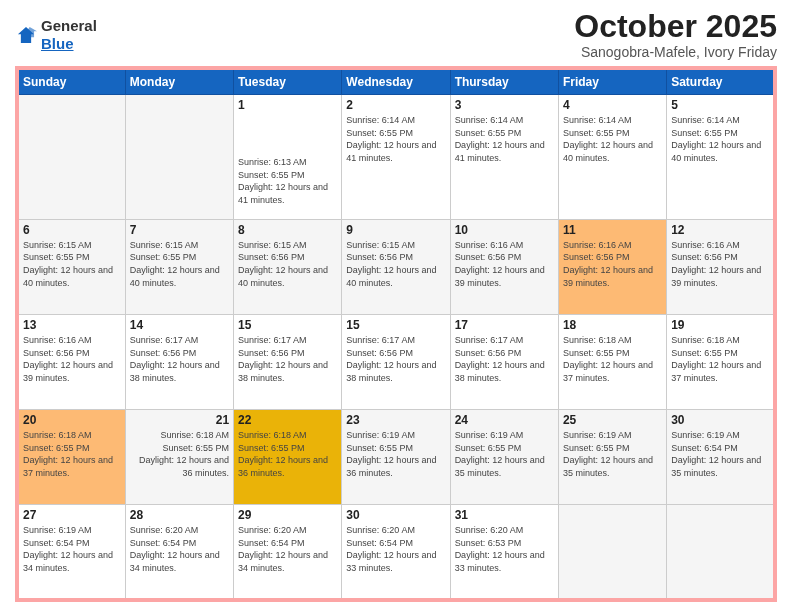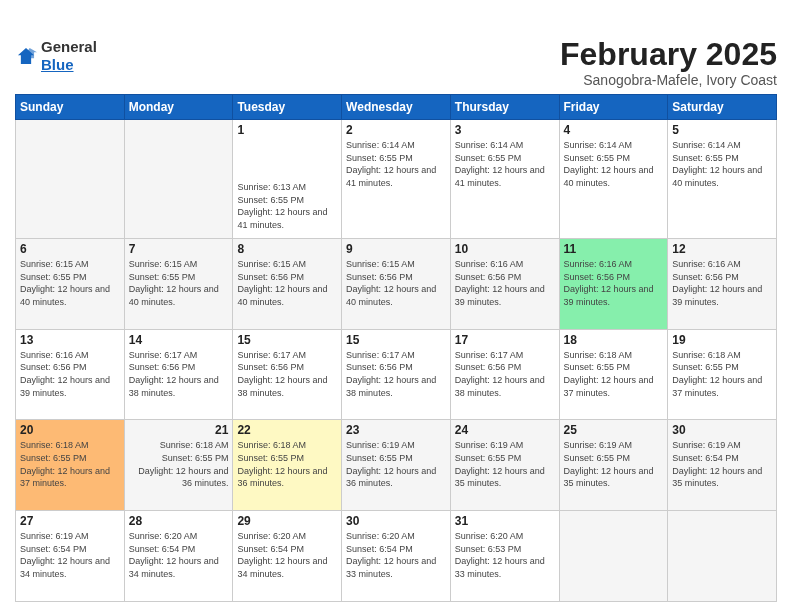--- a/index.html
+++ b/index.html
@@ -13,23 +13,22 @@
     .page {
       width: 792px;
       height: 612px;
       padding: 10px 15px;
       display: flex;
       flex-direction: column;
     }
     .header {
       display: flex;
       justify-content: space-between;
-      align-items: flex-start;
+      align-items: center;
       margin-bottom: 6px;
-      margin-top: 28px;
     }
     .logo {
       display: flex;
       align-items: center;
       gap: 4px;
     }
     .logo-icon {
       width: 22px;
       height: 22px;
     }
@@ -42,21 +41,21 @@
       color: #222;
       line-height: 1;
     }
     .title-location {
       font-size: 14px;
       color: #555;
       margin-top: 2px;
     }
     .calendar {
       flex: 1;
-      border: 1px solid #fca5a5;
+      border: 4px solid #fca5a5;
       border-collapse: collapse;
       width: 100%;
       table-layout: fixed;
     }
     .calendar th {
       background: #1565c0;
       color: #fff;
       font-size: 12px;
       font-weight: bold;
       padding: 5px 4px;
@@ -99,22 +98,22 @@
         <polygon points="20,4 30,10 26,10 26,18 20,18 20,10 16,10" fill="#1565c0" opacity="0.6"></polygon>
       </svg>
       <div>
         <div>
           <span style="color:#333;font-size:15px;font-weight:bold;">General</span><br>
           <span style="color:#1565c0;font-size:15px;font-weight:bold;text-decoration:underline;">Blue</span>
         </div>
       </div>
     </div>
     <div class="title-block">
-      <div class="title-month">February 2025</div>
-      <div class="title-location">Sanogobra-Mafele, Ivory Coast</div>
+      <div class="title-month">October 2025</div>
+      <div class="title-location">Sanogobra-Mafele, Ivory Friday</div>
     </div>
   </div>
 
   <table class="calendar">
     <thead>
       <tr>
         <th>Sunday</th>
         <th>Monday</th>
         <th>Tuesday</th>
         <th>Wednesday</th>
@@ -182,21 +181,21 @@
             <div class="day-info" style="white-space: pre-line;">Sunrise: 6:15 AM
 Sunset: 6:56 PM
 Daylight: 12 hours and 40 minutes.</div>
           </td>
           <td style="background: rgb(245, 245, 245);">
             <span class="day-number">10</span>
             <div class="day-info" style="white-space: pre-line;">Sunrise: 6:16 AM
 Sunset: 6:56 PM
 Daylight: 12 hours and 39 minutes.</div>
           </td>
-          <td style="background: #86efac;">
+          <td style="background: #fdba74;">
             <span class="day-number">11</span>
             <div class="day-info" style="white-space: pre-line;">Sunrise: 6:16 AM
 Sunset: 6:56 PM
 Daylight: 12 hours and 39 minutes.</div>
           </td>
           <td style="background: rgb(245, 245, 245);">
             <span class="day-number">12</span>
             <div class="day-info" style="white-space: pre-line;">Sunrise: 6:16 AM
 Sunset: 6:56 PM
 Daylight: 12 hours and 39 minutes.</div>
@@ -252,21 +251,21 @@
             <div class="day-info" style="white-space: pre-line;">Sunrise: 6:18 AM
 Sunset: 6:55 PM
 Daylight: 12 hours and 37 minutes.</div>
           </td>
           <td style="background: rgb(245, 245, 245); text-align: right;">
             <span class="day-number">21</span>
             <div class="day-info" style="white-space: pre-line;">Sunrise: 6:18 AM
 Sunset: 6:55 PM
 Daylight: 12 hours and 36 minutes.</div>
           </td>
-          <td style="background: #fef9c3;">
+          <td style="background: #eab308;">
             <span class="day-number">22</span>
             <div class="day-info" style="white-space: pre-line;">Sunrise: 6:18 AM
 Sunset: 6:55 PM
 Daylight: 12 hours and 36 minutes.</div>
           </td>
           <td style="background: rgb(245, 245, 245);">
             <span class="day-number">23</span>
             <div class="day-info" style="white-space: pre-line;">Sunrise: 6:19 AM
 Sunset: 6:55 PM
 Daylight: 12 hours and 36 minutes.</div>

